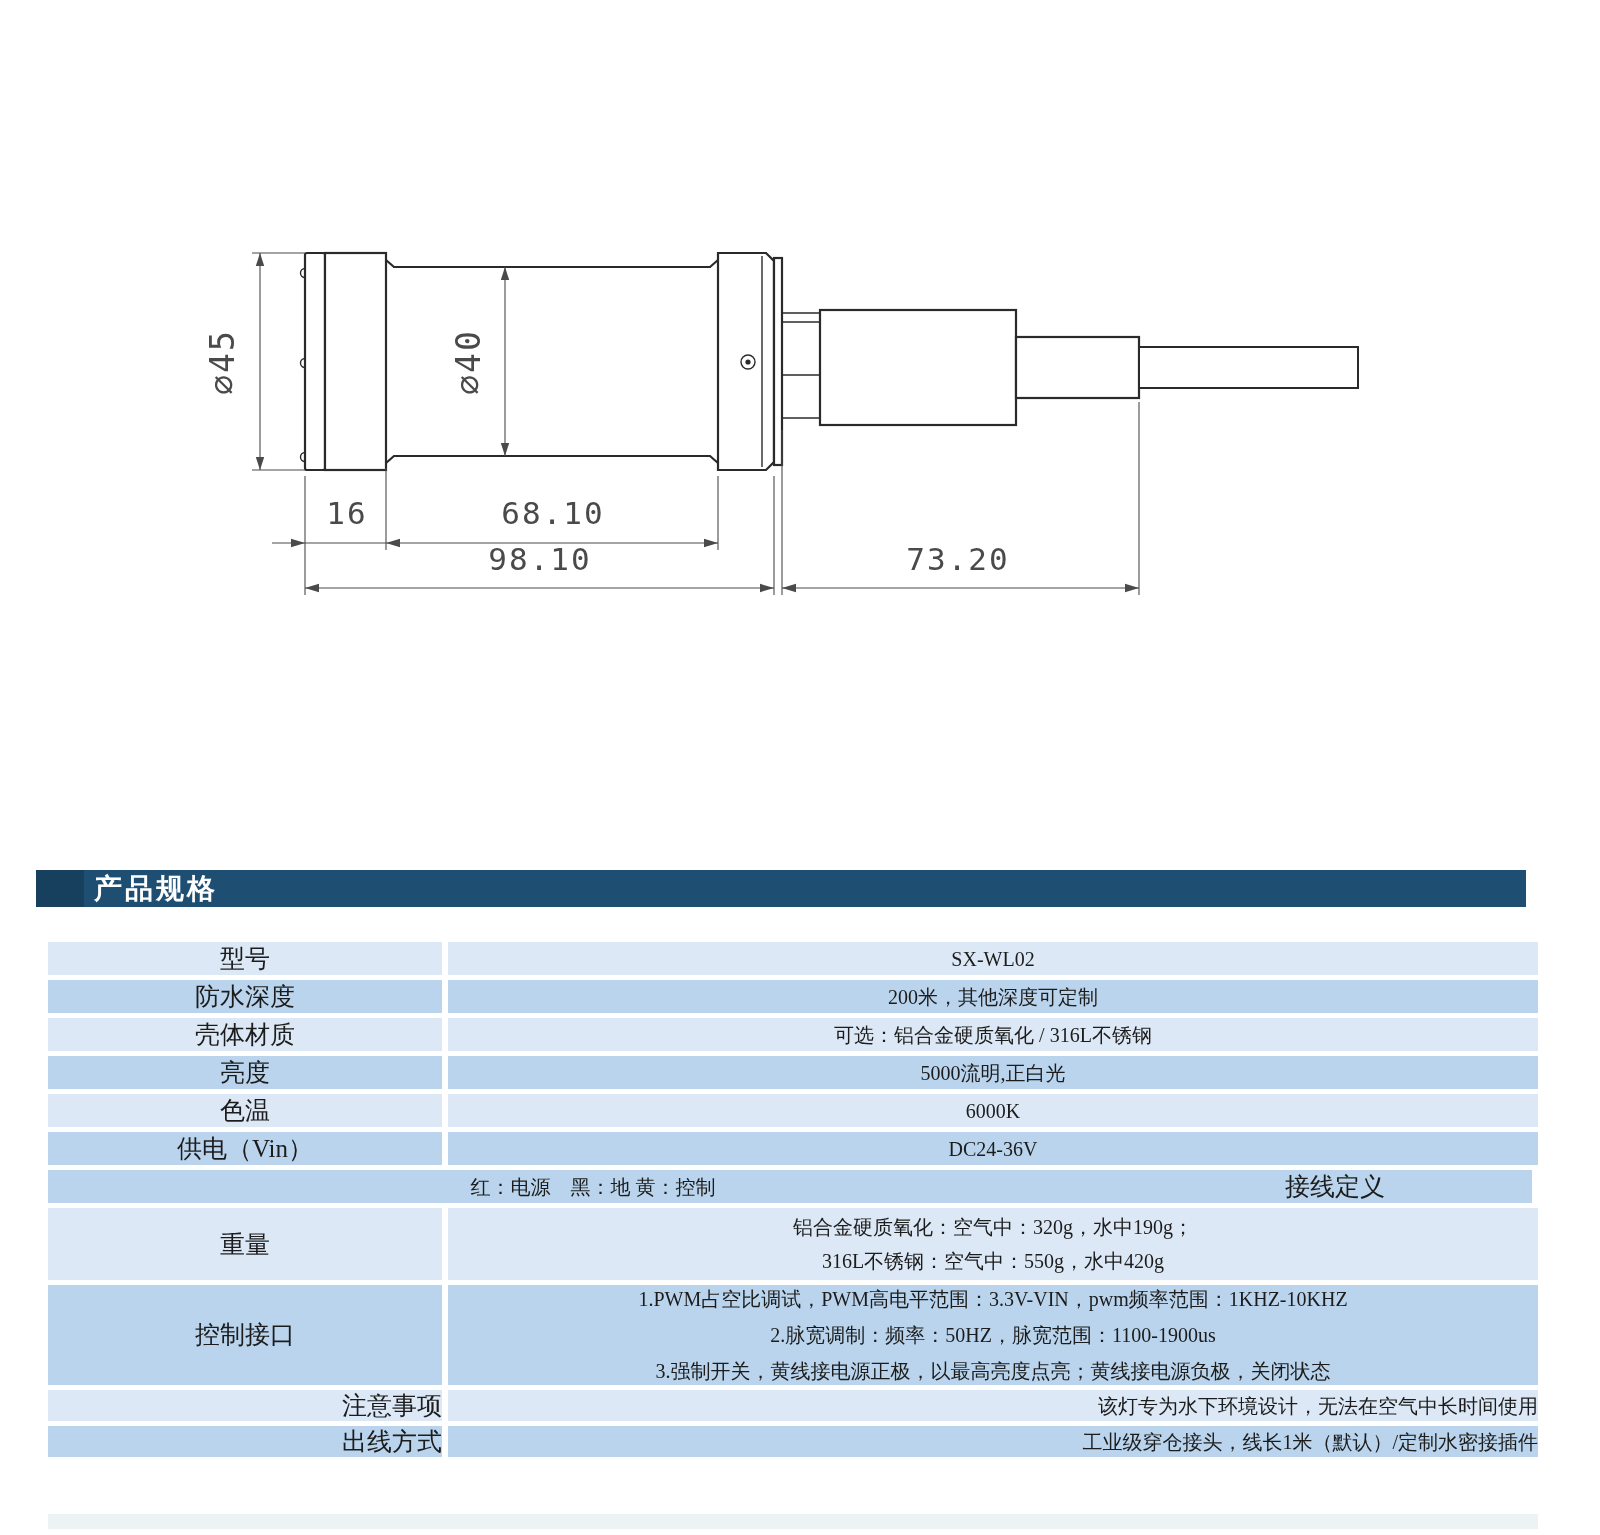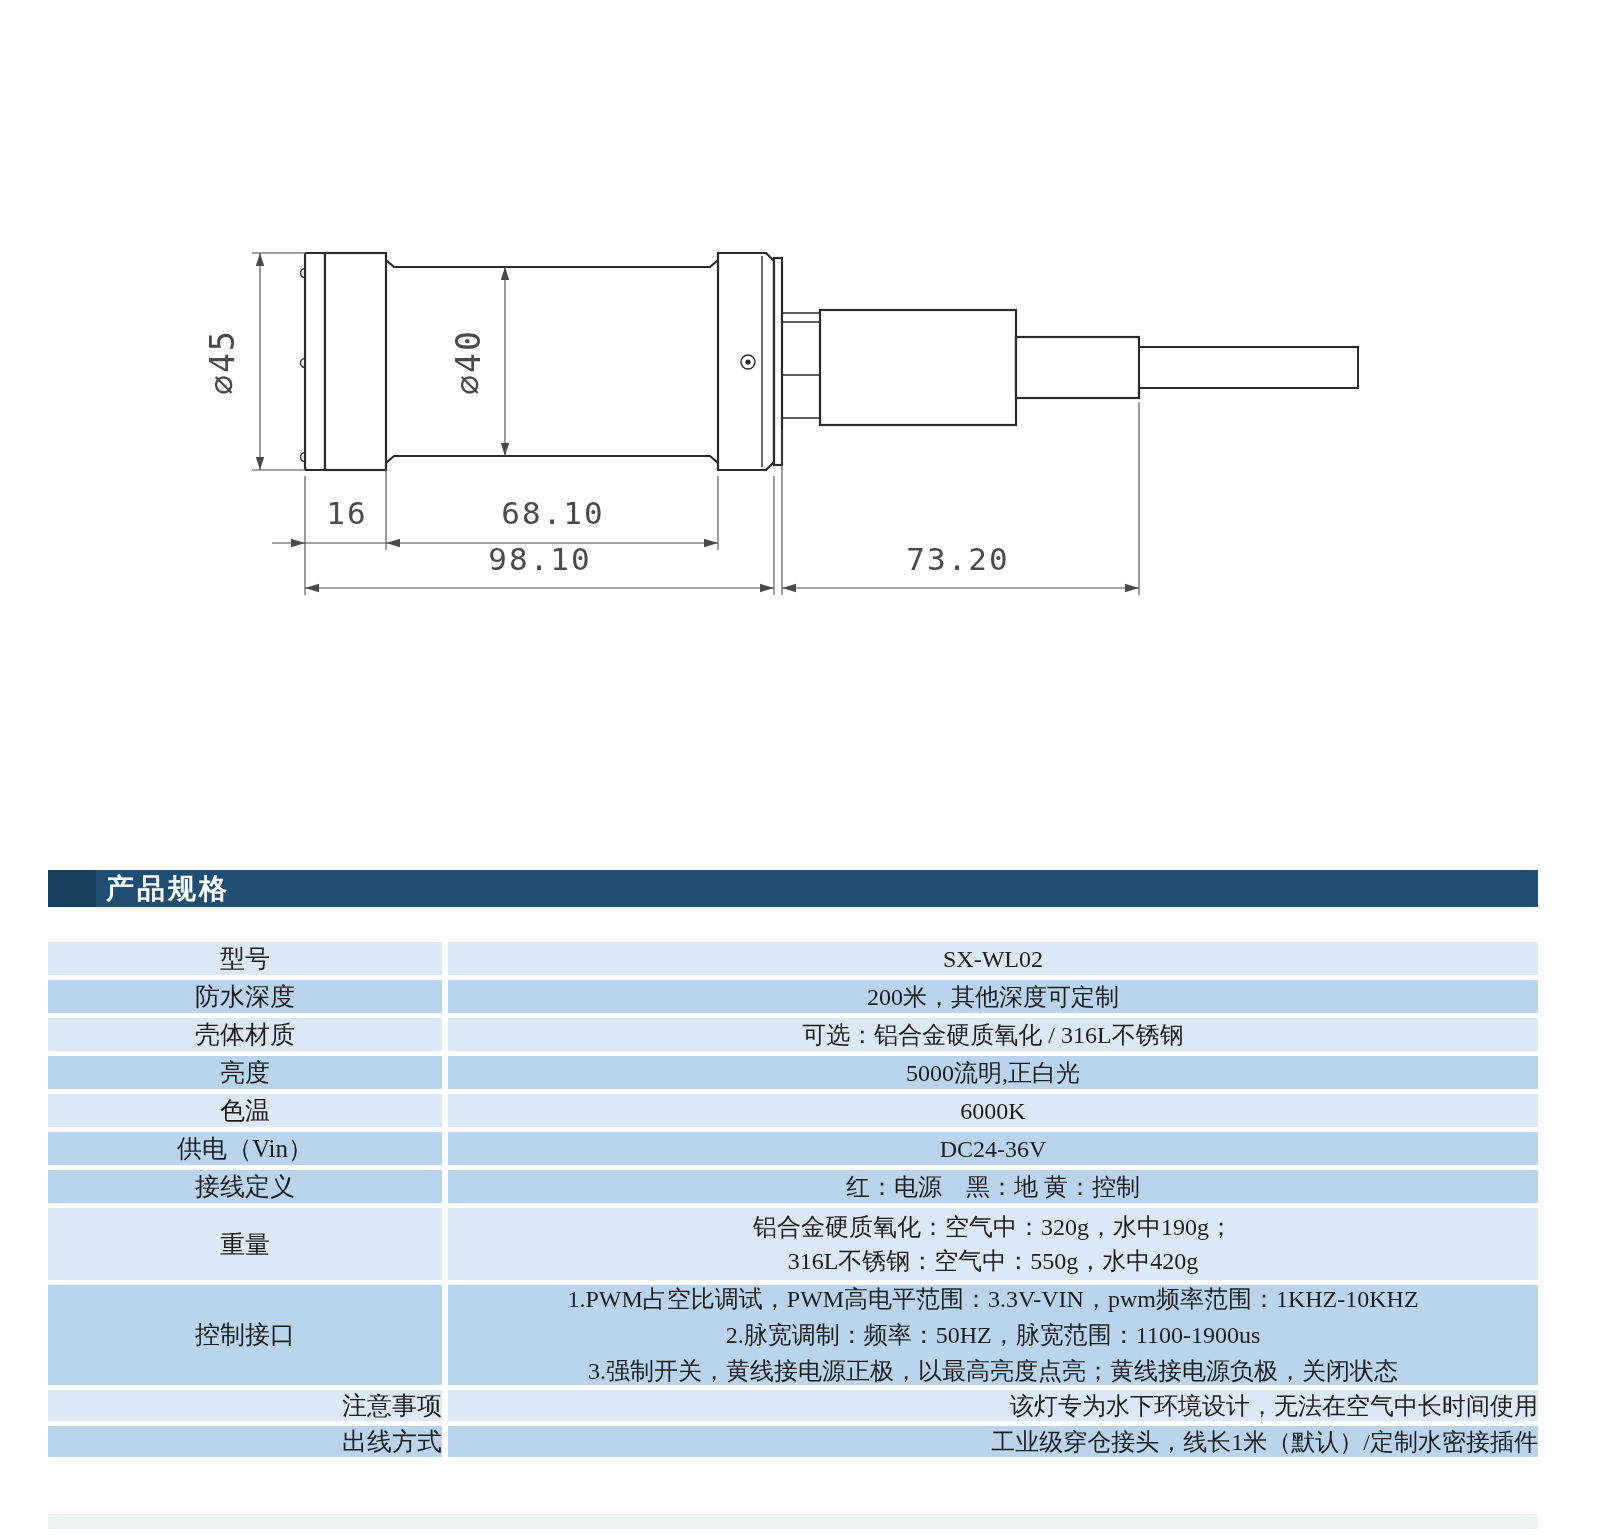--- a/index.html
+++ b/index.html
@@ -25,40 +25,40 @@
   .dimline{fill:none;stroke:var(--dim-color);stroke-width:1.1;}
   .dimarrow{fill:var(--dim-color);stroke:none;}
   .dimtext{
     fill:var(--dim-color);stroke:none;
     font-family:"DejaVu Sans Mono","DejaVu Sans",monospace;
     font-size:31px;letter-spacing:2px;
   }
   .diatext{font-size:33px;}
   
   .spec-header{
-    position:absolute;left:48px;top:870px;width:1490px;height:37px;
+    position:absolute;left:36px;top:870px;width:1490px;height:37px;
     background:var(--header-bg);
   }
   .spec-header .accent{
     position:absolute;left:0;top:0;width:48px;height:37px;
     background:var(--header-accent);
   }
   .spec-header .title{
     position:absolute;left:58px;top:0;height:37px;line-height:37px;
     color:#fff;font-family:"Liberation Sans","DejaVu Sans",sans-serif;
     font-weight:bold;font-size:28px;letter-spacing:3px;
   }
   .spec-table{position:absolute;left:48px;top:942px;width:1490px;}
   .row{display:flex;margin-bottom:5px;}
   .cell{
     display:flex;flex-direction:column;justify-content:center;
     text-align:center;white-space:pre-line;
   }
   .cell.label{width:394px;margin-right:6px;font-size:25px;}
-  .cell.value{flex:1;font-size:24px;line-height:34px;}
+  .cell.value{flex:1;font-size:20px;line-height:34px;}
   .row        .cell{background:var(--row-light);height:33px;}
   .row.alt    .cell{background:var(--row-dark);}
   .row.h2 .cell{height:72px;}
   .row.h3 .cell{height:100px;line-height:36px;}
   .row.h-sm .cell{height:31px;text-align:right;}
   .partial-row{
     position:absolute;left:48px;top:1514px;width:1490px;height:15px;
     background:var(--partial-row);
   }
 </style>
@@ -177,22 +177,22 @@
       <div class="cell value">6000K</div>
     </div>
 
     <div class="row alt">
       <div class="cell label">供电（Vin）</div>
       <div class="cell value">DC24-36V</div>
     </div>
 
 
     <div class="row alt">
+      <div class="cell value">红：电源　黑：地 黄：控制</div>
       <div class="cell label">接线定义</div>
-      <div class="cell value">红：电源　黑：地 黄：控制</div>
     </div>
 
     <div class="row h2">
       <div class="cell label">重量</div>
       <div class="cell value">铝合金硬质氧化：空气中：320g，水中190g；
 316L不锈钢：空气中：550g，水中420g</div>
     </div>
 
     <div class="row alt h3">
       <div class="cell label">控制接口</div>

